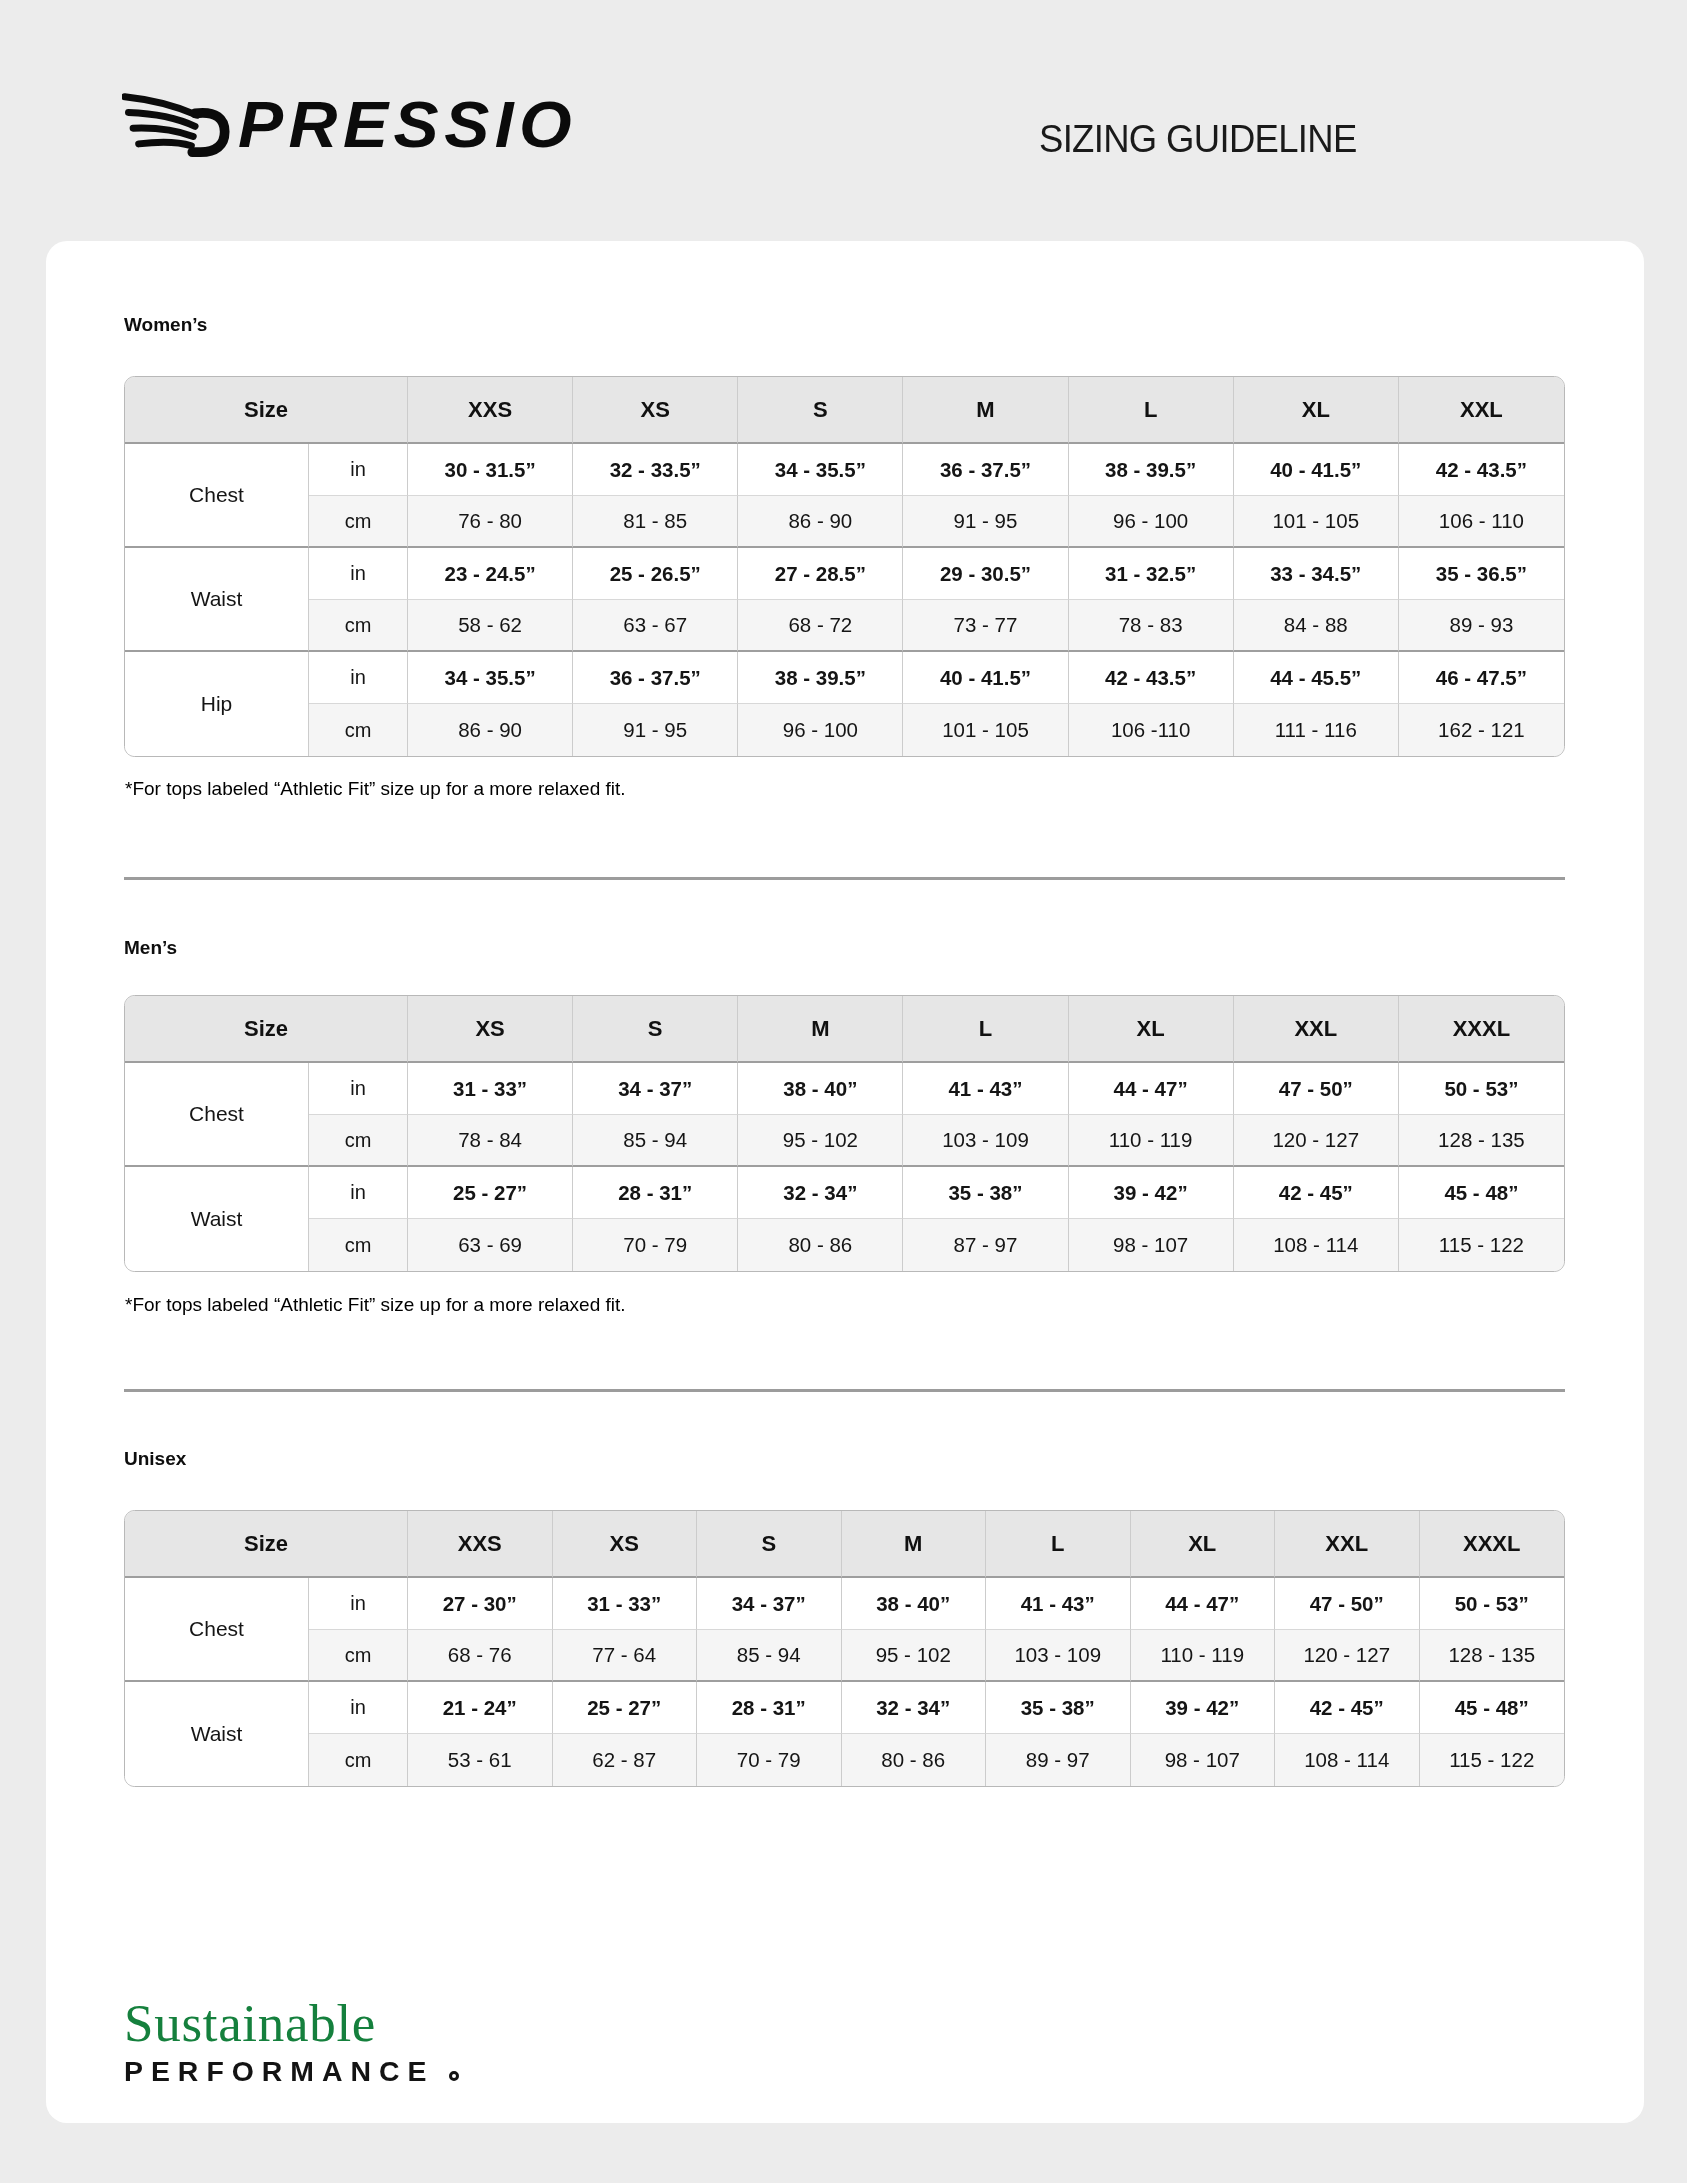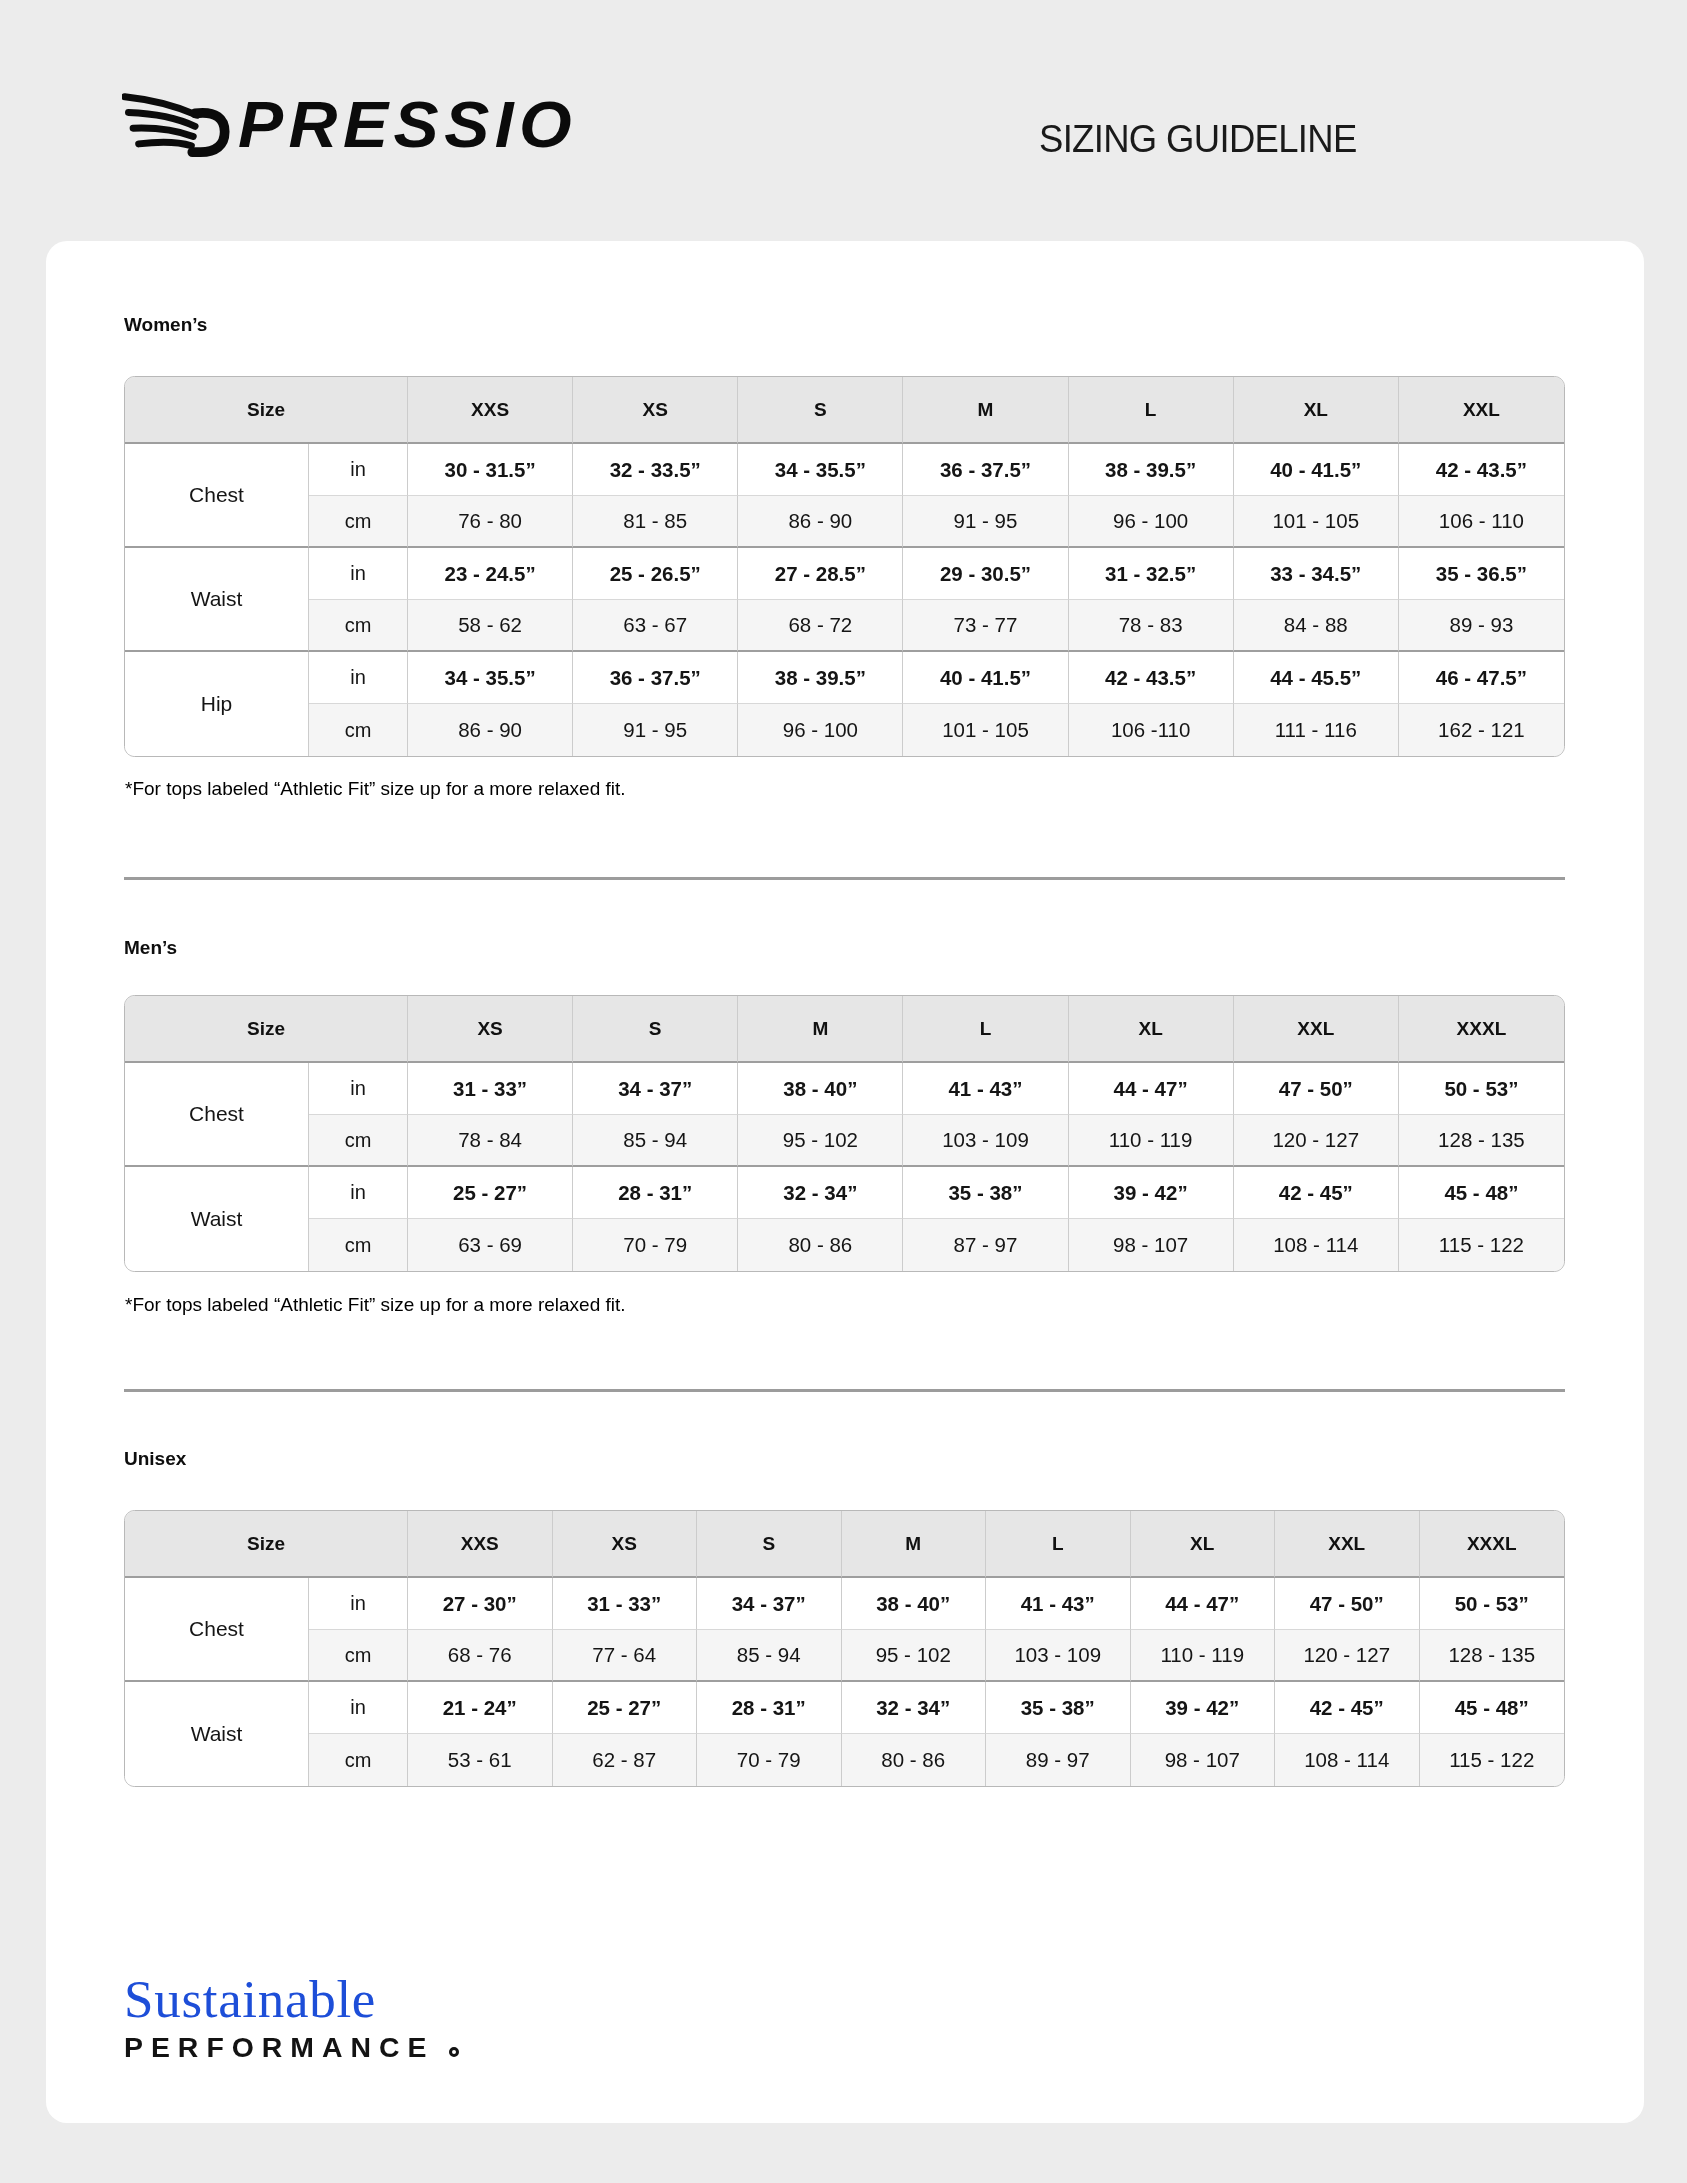--- a/index.html
+++ b/index.html
@@ -61,21 +61,21 @@
     table-layout:fixed;
   }
   .size-table th, .size-table td {
     text-align:center; vertical-align:middle;
     border-right:1.3px solid #cccccc;
   }
   .size-table tr > *:last-child { border-right:none; }
 
   .size-table thead tr { height:67px; }
   .size-table thead th {
-    background:#e6e6e6; font-weight:bold; font-size:19px;
+    background:#e6e6e6; font-weight:bold; font-size:22px;
     border-bottom:2px solid #9e9e9e; color:#111;
   }
   .size-table tbody tr { height:52px; }
 
   .size-table td.val  { font-size:20.5px; font-weight:600; }
   .size-table tr.row-cm td.val { font-weight:normal; }
   .size-table td.unit { font-size:20px; font-weight:normal; }
   .size-table th.mlabel {
     background:#ffffff; font-weight:normal; font-size:21px;
   }
@@ -95,22 +95,22 @@
     position:absolute; left:124px; width:1441px; height:2.6px;
     background:#9c9c9c; border:none;
   }
   .s1 { top:877px; }
   .s2 { top:1389px; }
 
   
   .footer { position:absolute; left:124px; top:1973px; }
   .sustainable {
     font-family:"Liberation Serif", serif;
-    font-size:53px; font-weight:normal; color:#1d4ed8;
-    letter-spacing:0.7px; line-height:1.0;
+    font-size:53px; font-weight:normal; color:#15803d;
+    letter-spacing:0.7px; line-height:1.0;margin-top:24px;
   }
   .performance {
     margin-top:5.3px; display:flex; align-items:center;
     font-size:28.4px; font-weight:bold; letter-spacing:8px;
     color:#131313; white-space:nowrap;gap:13px;
   }
   .ring {
     display:inline-block; width:10px; height:10px;
     border:3.3px solid #131313; border-radius:50%;
     margin-left:1.3px; margin-top:9.3px;

